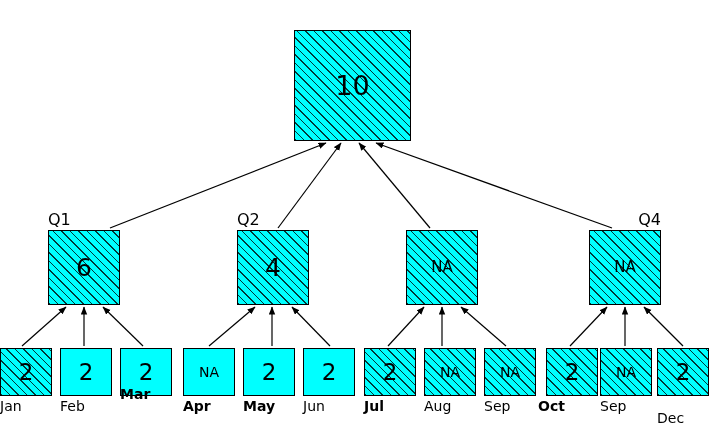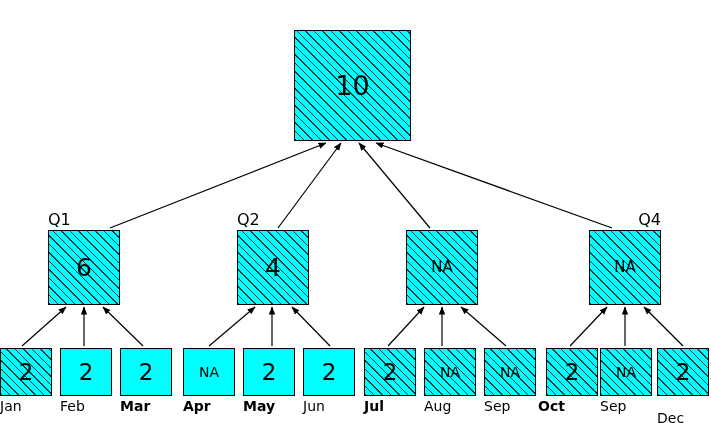--- a/index.html
+++ b/index.html
@@ -158,21 +158,21 @@
       <div class="node month hatched" style="left: 657px; top: 348px; width: 52px; height: 48px;">
         <span class="node-value">2</span>
       </div>
     </div>
 
 <div class="caption quarter-caption" style="top: 210px; width: 72px; left: 48px; text-align: left;">Q1</div>
     <div class="caption quarter-caption" style="top: 210px; width: 72px; left: 237px; text-align: left;">Q2</div>
     <div class="caption quarter-caption" style="top: 210px; width: 72px; left: 589px; text-align: right;">Q4</div>
     <div class="caption month-caption" style="left: 0px; width: 52px; top: 398px;">Jan</div>
     <div class="caption month-caption" style="left: 60px; width: 52px; top: 398px;">Feb</div>
-    <div class="caption month-caption bold" style="left: 120px; width: 52px; top: 398px;">Mar</div>
+    <div class="caption month-caption bold" style="left: 120px; width: 52px; top: 386px;">Mar</div>
     <div class="caption month-caption bold" style="left: 183px; width: 52px; top: 398px;">Apr</div>
     <div class="caption month-caption bold" style="left: 243px; width: 52px; top: 398px;">May</div>
     <div class="caption month-caption" style="left: 303px; width: 52px; top: 398px;">Jun</div>
     <div class="caption month-caption bold" style="left: 364px; width: 52px; top: 398px;">Jul</div>
     <div class="caption month-caption" style="left: 424px; width: 52px; top: 398px;">Aug</div>
     <div class="caption month-caption" style="left: 484px; width: 52px; top: 398px;">Sep</div>
     <div class="caption month-caption bold" style="left: 538px; width: 52px; top: 398px;">Oct</div>
     <div class="caption month-caption" style="left: 600px; width: 52px; top: 398px;">Sep</div>
     <div class="caption month-caption" style="left: 657px; width: 52px; top: 398px; margin-top: 12px;">Dec</div>
   </div>

